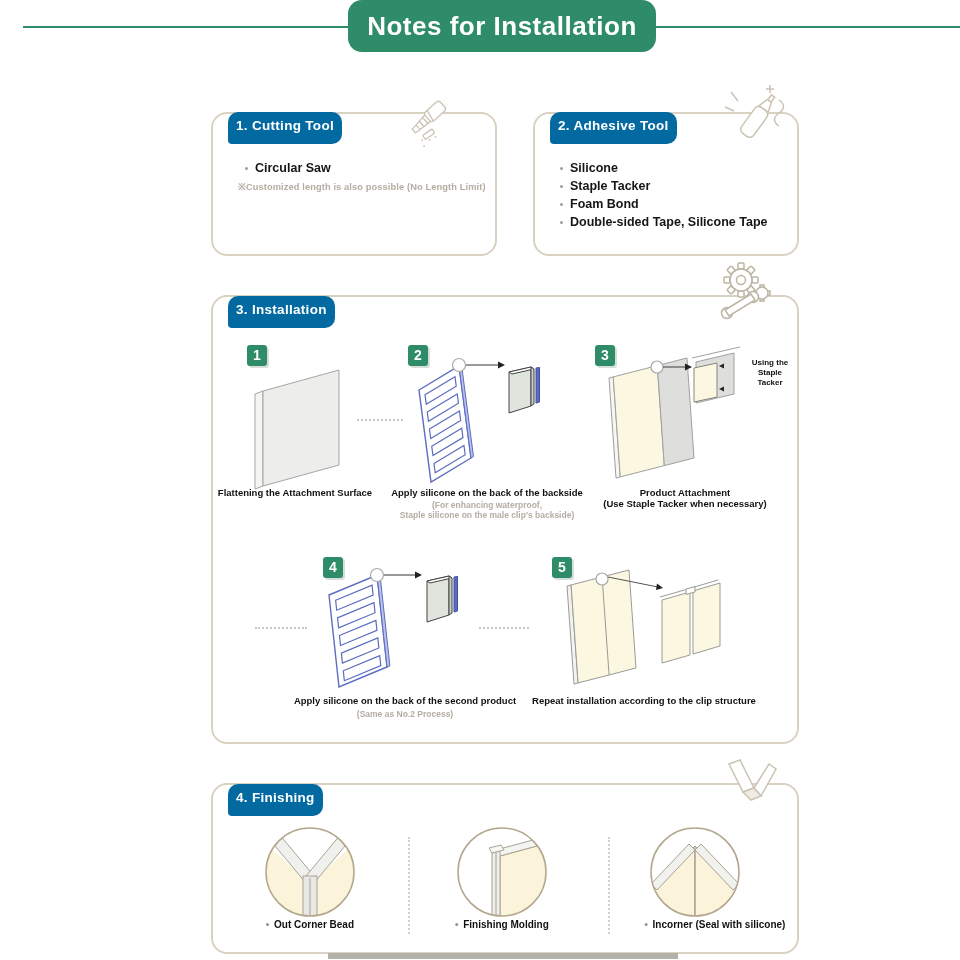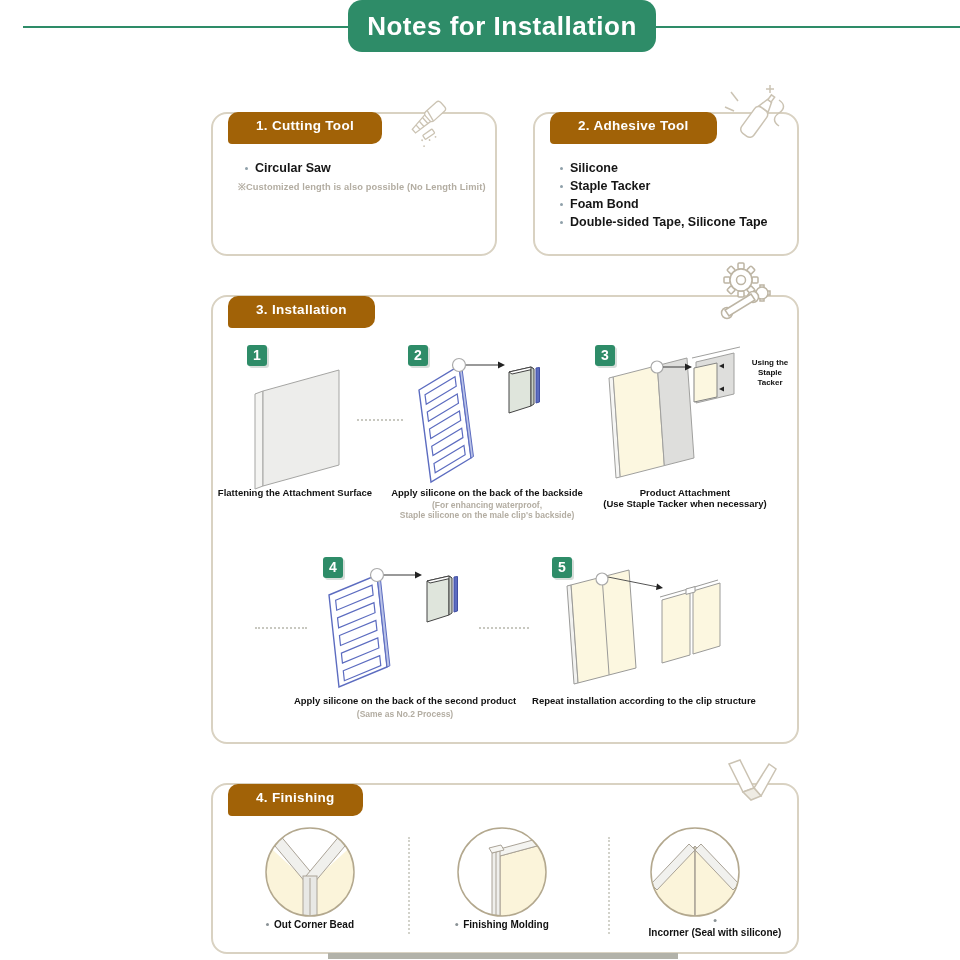--- a/index.html
+++ b/index.html
@@ -9,21 +9,21 @@
   .hline{position:absolute;left:0;top:26px;width:960px;height:2px;background:#2e8c68;}
   .title-badge{position:absolute;left:325px;top:0;width:308px;height:52px;background:#2e8c68;
       border-radius:14px;color:#fff;font-size:26px;font-weight:bold;text-align:center;
       line-height:52px;letter-spacing:.5px;z-index:2;}
   
   .box{position:absolute;border:2px solid #d9d2c2;border-radius:16px;background:#fff;}
   #box-cutting{left:188px;top:112px;width:282px;height:140px;}
   #box-adhesive{left:510px;top:112px;width:262px;height:140px;}
   #box-install{left:188px;top:295px;width:584px;height:445px;}
   #box-finish{left:188px;top:783px;width:584px;height:167px;}
-  .sec-label{position:absolute;height:32px;line-height:28px;padding:0 28px;background:#a16207;
+  .sec-label{position:absolute;height:32px;line-height:28px;padding:0 8px;background:#0369a1;
       border-radius:10px 10px 10px 4px;color:#fff;font-weight:bold;font-size:13.5px;z-index:3;
       letter-spacing:.3px;}
   #label-cutting{left:205px;top:112px;}
   #label-adhesive{left:527px;top:112px;}
   #label-install{left:205px;top:296px;}
   #label-finish{left:205px;top:784px;}
   
   .tool-list{position:absolute;z-index:2;}
   #list-cutting{left:222px;top:159px;}
   #list-adhesive{left:537px;top:159px;}
@@ -57,21 +57,21 @@
   #dh-1{left:334px;top:419px;width:46px;} #dh-2{left:232px;top:627px;width:52px;}
   #dh-3{left:456px;top:627px;width:50px;}
   .dv{position:absolute;border-left:2px dotted #d2d2ca;z-index:1;}
   #dv-1{left:385px;top:837px;height:97px;} #dv-2{left:585px;top:837px;height:97px;}
   
   .fin-circle{position:absolute;z-index:1;}
   #fc-a{left:241px;top:826px;} #fc-b{left:433px;top:826px;} #fc-c{left:626px;top:826px;}
   .fin-cap{position:absolute;transform:translateX(-50%);white-space:nowrap;font-size:10px;
       font-weight:bold;color:#111;z-index:2;display:flex;align-items:center;gap:5px;}
   .fin-dot{width:3px;height:3px;border-radius:50%;background:#8a9296;flex:none;}
-  #fcap-a{left:287px;top:919px;} #fcap-b{left:479px;top:919px;align-items:center;} #fcap-c{left:692px;top:919px;flex-direction:column;}
+  #fcap-a{left:287px;top:919px;} #fcap-b{left:479px;top:919px;align-items:center;} #fcap-c{left:692px;top:919px;}
   .footer-band{position:absolute;left:305px;top:953px;width:350px;height:6px;background:#b2b2a9;}
 </style>
 </head>
 <body>
 
 <div class="page">
 
   <div class="hline"></div>
   <div class="title-badge">Notes for Installation</div>
 

